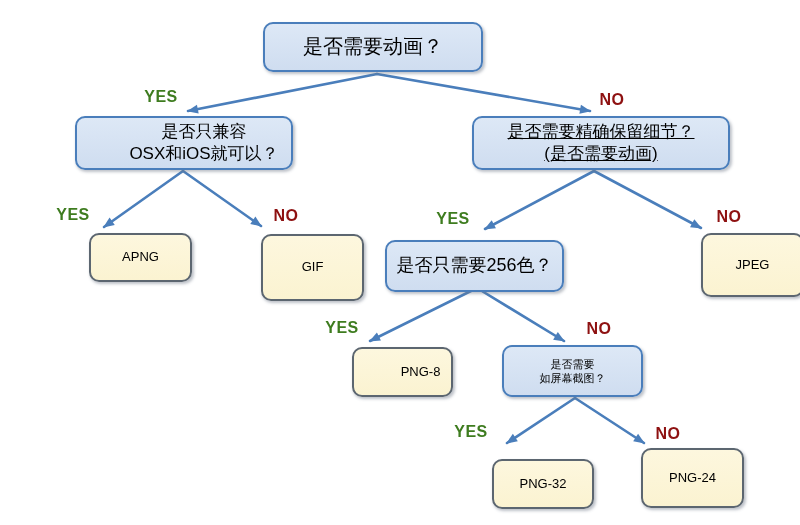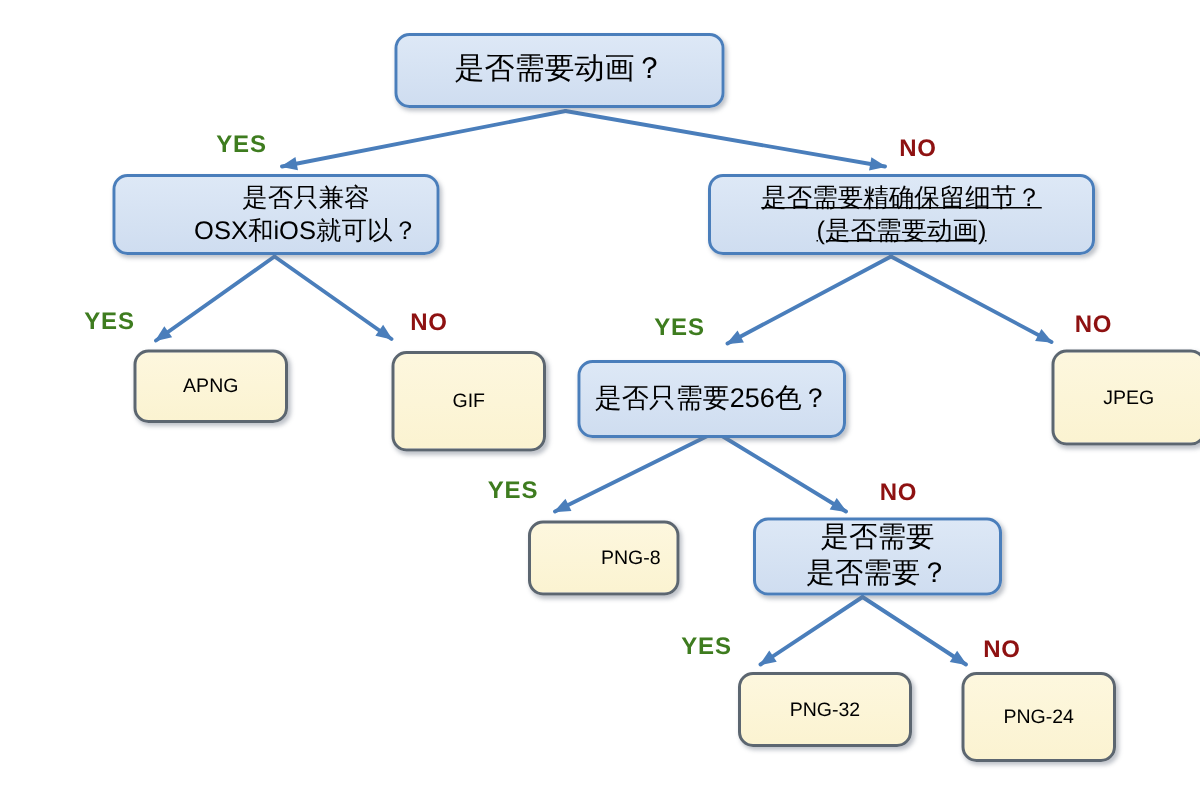--- a/index.html
+++ b/index.html
@@ -59,26 +59,26 @@
     border: 2px solid var(--result-border);
     font-size: 13px;
     margin-left: 44px;
   }
   .box span { display: block; }
 
   .q-animation { left: 263px; top: 22px;  width: 220px; height: 50px; font-size: 20px; }
   .q-osx      { left: 75px;  top: 116px; width: 218px; height: 54px; font-size: 17px; padding-left: 40px; }
   .q-detail   { left: 472px; top: 116px; width: 258px; height: 54px; font-size: 17px; text-decoration: underline; }
   .q-256      { left: 385px; top: 240px; width: 179px; height: 52px; font-size: 18px; }
-  .q-alpha    { left: 502px; top: 345px; width: 166px; height: 52px; font-size: 19px; }
+  .q-alpha    { left: 502px; top: 345px; width: 141px; height: 52px; font-size: 11px; }
   .apng  { left: 45px;  top: 233px; width: 103px; height: 49px; }
   .gif   { left: 217px; top: 234px; width: 103px; height: 67px; }
   .jpeg  { left: 657px; top: 233px; width: 103px; height: 64px; }
   .png8  { left: 308px; top: 347px; width: 101px; height: 50px; padding-left: 36px; }
-  .png32 { left: 448px; top: 448px; width: 116px; height: 50px; }
+  .png32 { left: 448px; top: 459px; width: 102px; height: 50px; }
   .png24 { left: 597px; top: 448px; width: 103px; height: 60px; }
 
   .edge-label {
     position: absolute;
     transform: translate(-50%, -50%);
     font-size: 16px;
     font-weight: bold;
     letter-spacing: 0.5px;
     white-space: nowrap;
   }
@@ -132,21 +132,21 @@
     <span>是否需要精确保留细节？</span>
     <span>(是否需要动画)</span>
   </div>
 
   <div class="box question q-256">
     <span>是否只需要256色？</span>
   </div>
 
   <div class="box question q-alpha">
     <span>是否需要</span>
-    <span>是否需要？</span>
+    <span>如屏幕截图？</span>
   </div>
 
   <div class="box result apng">
     <span>APNG</span>
   </div>
   <div class="box result gif">
     <span>GIF</span>
   </div>
   <div class="box result jpeg">
     <span>JPEG</span>

